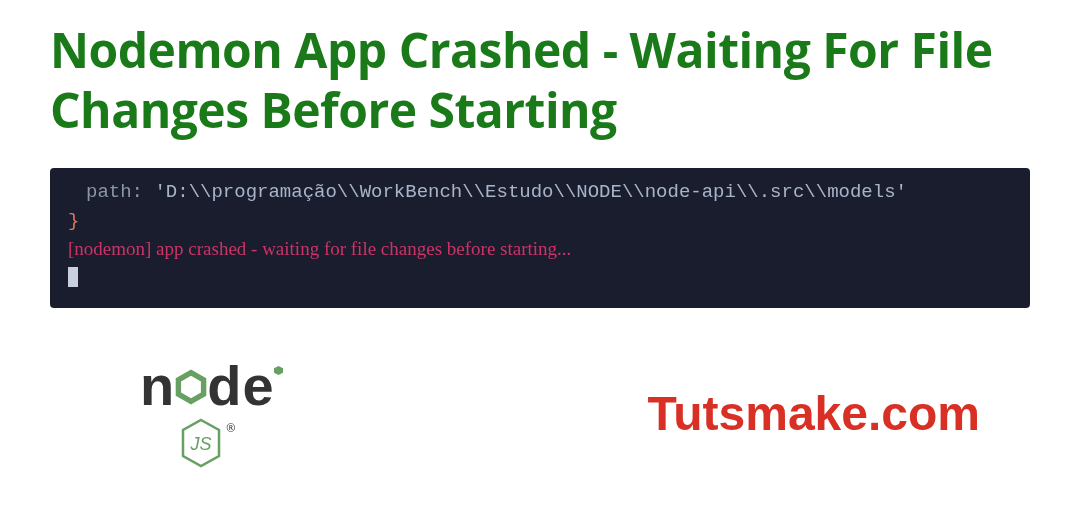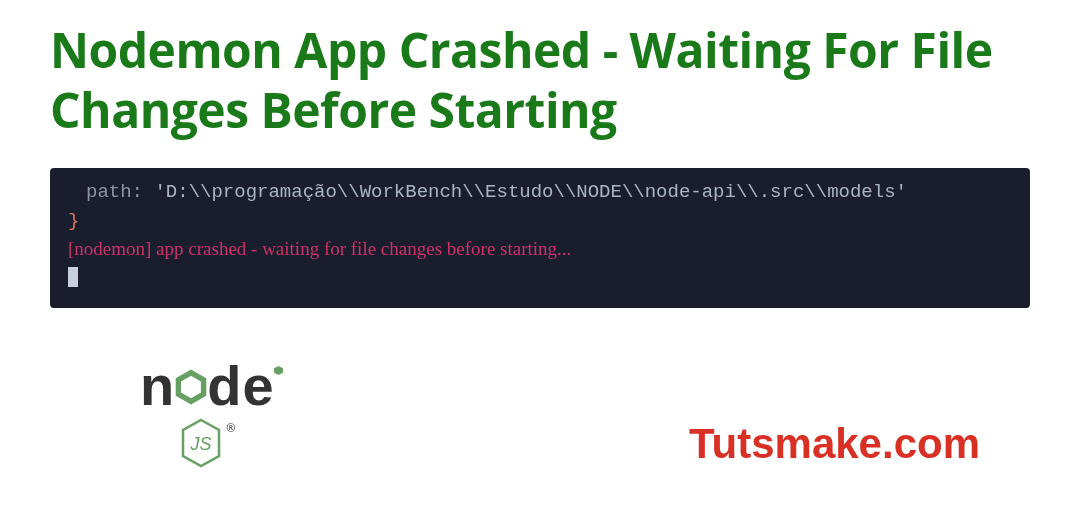--- a/index.html
+++ b/index.html
@@ -41,21 +41,21 @@
     }
     .terminal-cursor {
       display: inline-block;
       width: 10px;
       height: 20px;
       background: #c8d0e0;
       vertical-align: middle;
     }
     .bottom-row {
       display: flex;
-      align-items: flex-end;
+      align-items: center;
       justify-content: space-between;
       padding: 0 50px 0 90px;
     }
     .node-logo {
       display: flex;
       flex-direction: column;
       align-items: center;
     }
     .node-text {
       font-size: 56px;
@@ -75,21 +75,21 @@
       width: 44px;
       height: 50px;
     }
     .node-tm {
       font-size: 11px;
       color: #333;
       margin-left: 3px;
       margin-top: 2px;
     }
     .brand {
-      font-size: 42px;
+      font-size: 48px;
       font-weight: 700;
       color: #d93025;
       font-family: 'Arial', sans-serif;
     }
     .green-square {
       display: inline-block;
       width: 9px;
       height: 9px;
       position: absolute;
       right: -8px;

